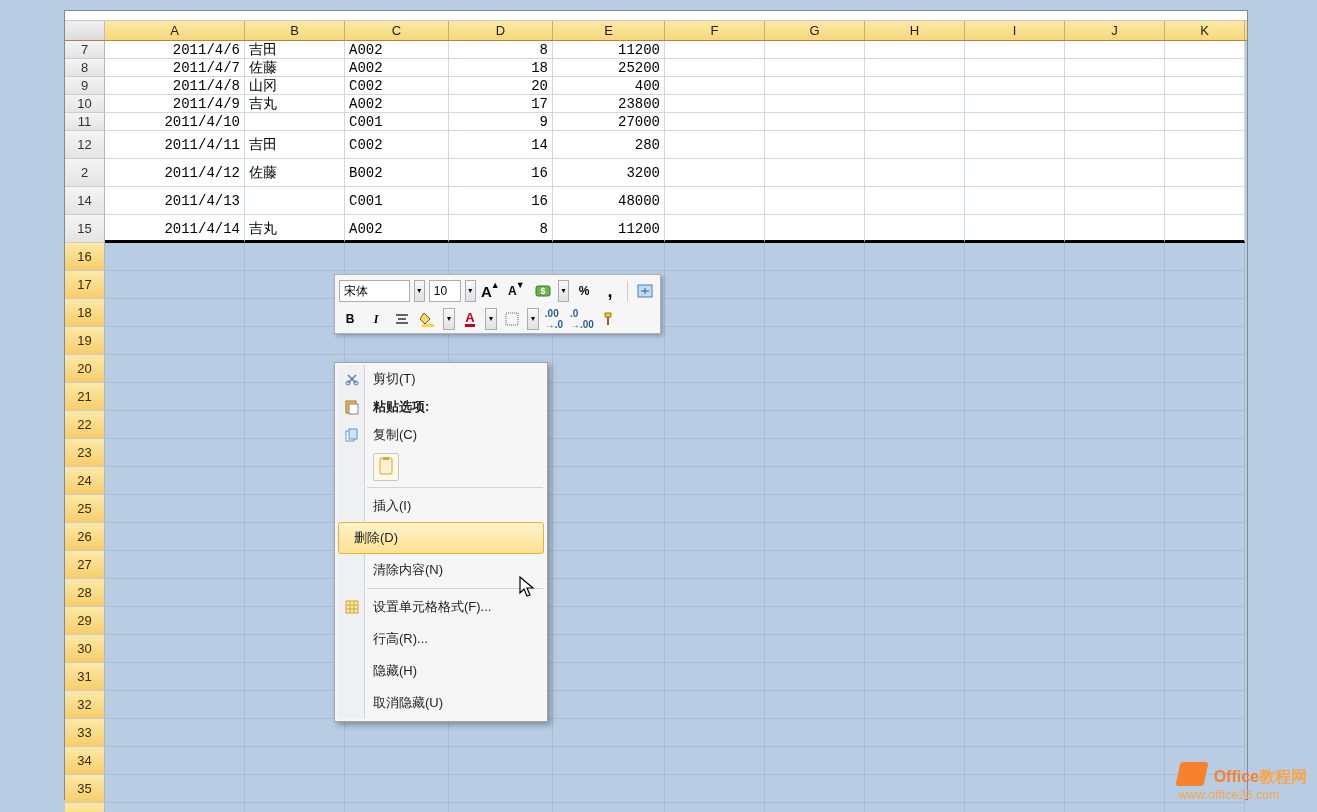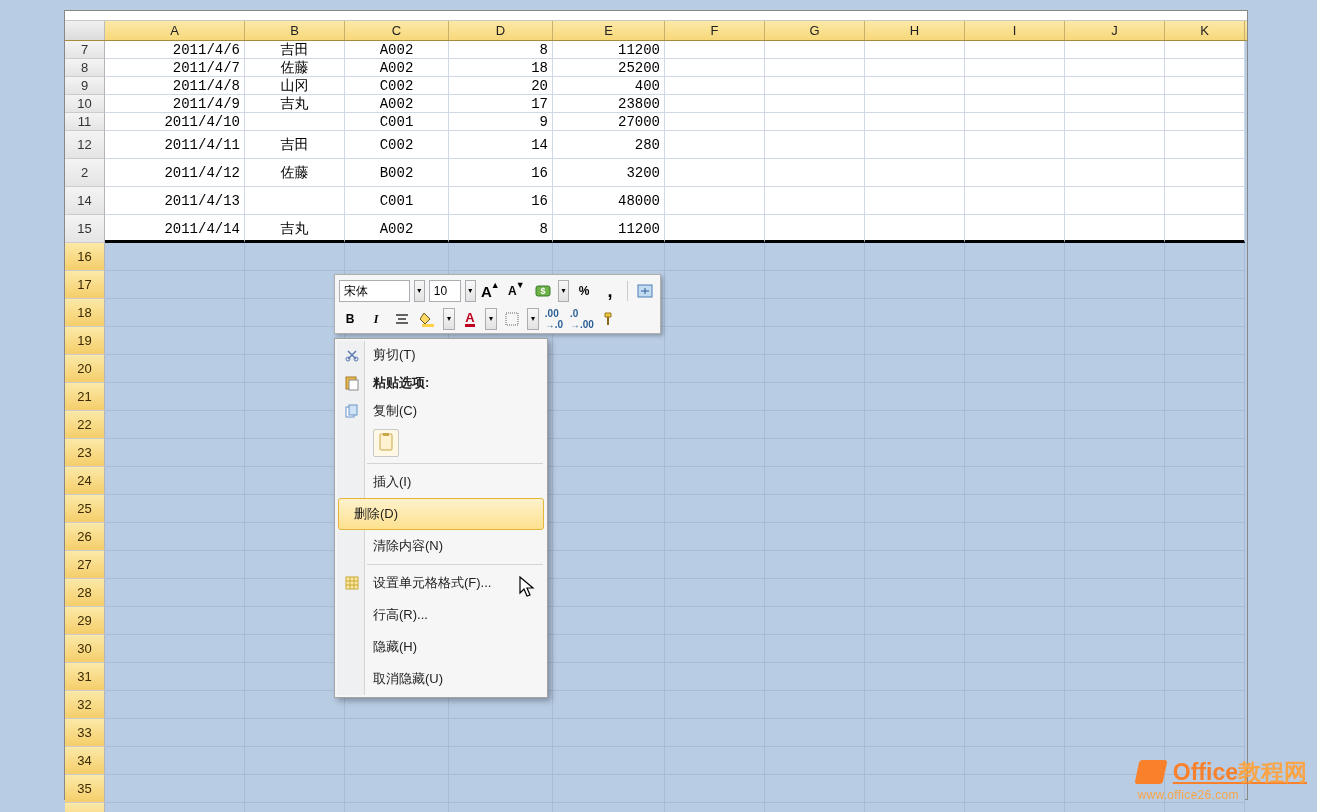--- a/index.html
+++ b/index.html
@@ -71,21 +71,21 @@
       line-height: 18px;
       font-size: 14px;
       font-family: "Courier New", monospace;
       color: #000;
       overflow: hidden;
       white-space: nowrap;
       background: #fff;
     }
     .row.tall .cell { line-height: 28px; }
     .cell.right { text-align: right; }
-    .cell.left { text-align: center; }
+    .cell.left { text-align: left; }
     .cell.cjk { font-family: "SimSun", "Microsoft YaHei", serif; }
     .bottom-thick { border-bottom: 3px solid #000; }
     .selected-rows .cell {
       background: #b8cce4;
       border-right: 1px solid #a8bcd4;
       border-bottom: 1px solid #a8bcd4;
     }
     .selected-rows .row-header {
       background: linear-gradient(#fce9a7, #f5ce6a);
       color: #3a2a00;
@@ -135,21 +135,21 @@
       font-weight: bold; font-family: Arial;
       border-radius: 2px;
     }
     .mini-sep { width: 1px; height: 20px; background: #ccc; margin: 0 2px; }
     .A-big { font-size: 15px; font-weight: bold; }
     .A-sup { font-size: 9px; position: relative; top:-6px; left:-1px; }
 
     
     .ctx-menu {
       position: absolute;
-      left: 334px; top: 338px;
+      left: 334px; top: 362px;
       width: 214px;
       background: #f6f6f6;
       border: 1px solid #a3a3a3;
       box-shadow: 3px 3px 6px rgba(0,0,0,.3);
       padding: 2px;
     }
     .ctx-gutter {
       position: absolute;
       left: 2px; top: 2px; bottom: 2px;
       width: 28px;
@@ -198,21 +198,21 @@
 
     
     .watermark {
       position: absolute;
       right: 10px; bottom: 10px;
       font-family: Arial, sans-serif;
       text-align: left;
       color: #ff7b1c;
       opacity: .92;
     }
-    .watermark .brand { font-weight: bold; font-size: 23px; text-decoration: underline; }
+    .watermark .brand { font-weight: bold; font-size: 16px; }
     .watermark .brand .zh { color: #ffa23a; }
     .watermark .url { font-size: 12px; color: #ffa23a; letter-spacing: .3px; }
     .wm-icon {
       display:inline-block; width:28px; height:24px;
       transform: skewX(-12deg);
       background: #ff7b1c;
       border-radius: 3px;
       margin-right: 4px;
       position: relative; top: 4px;
     }

